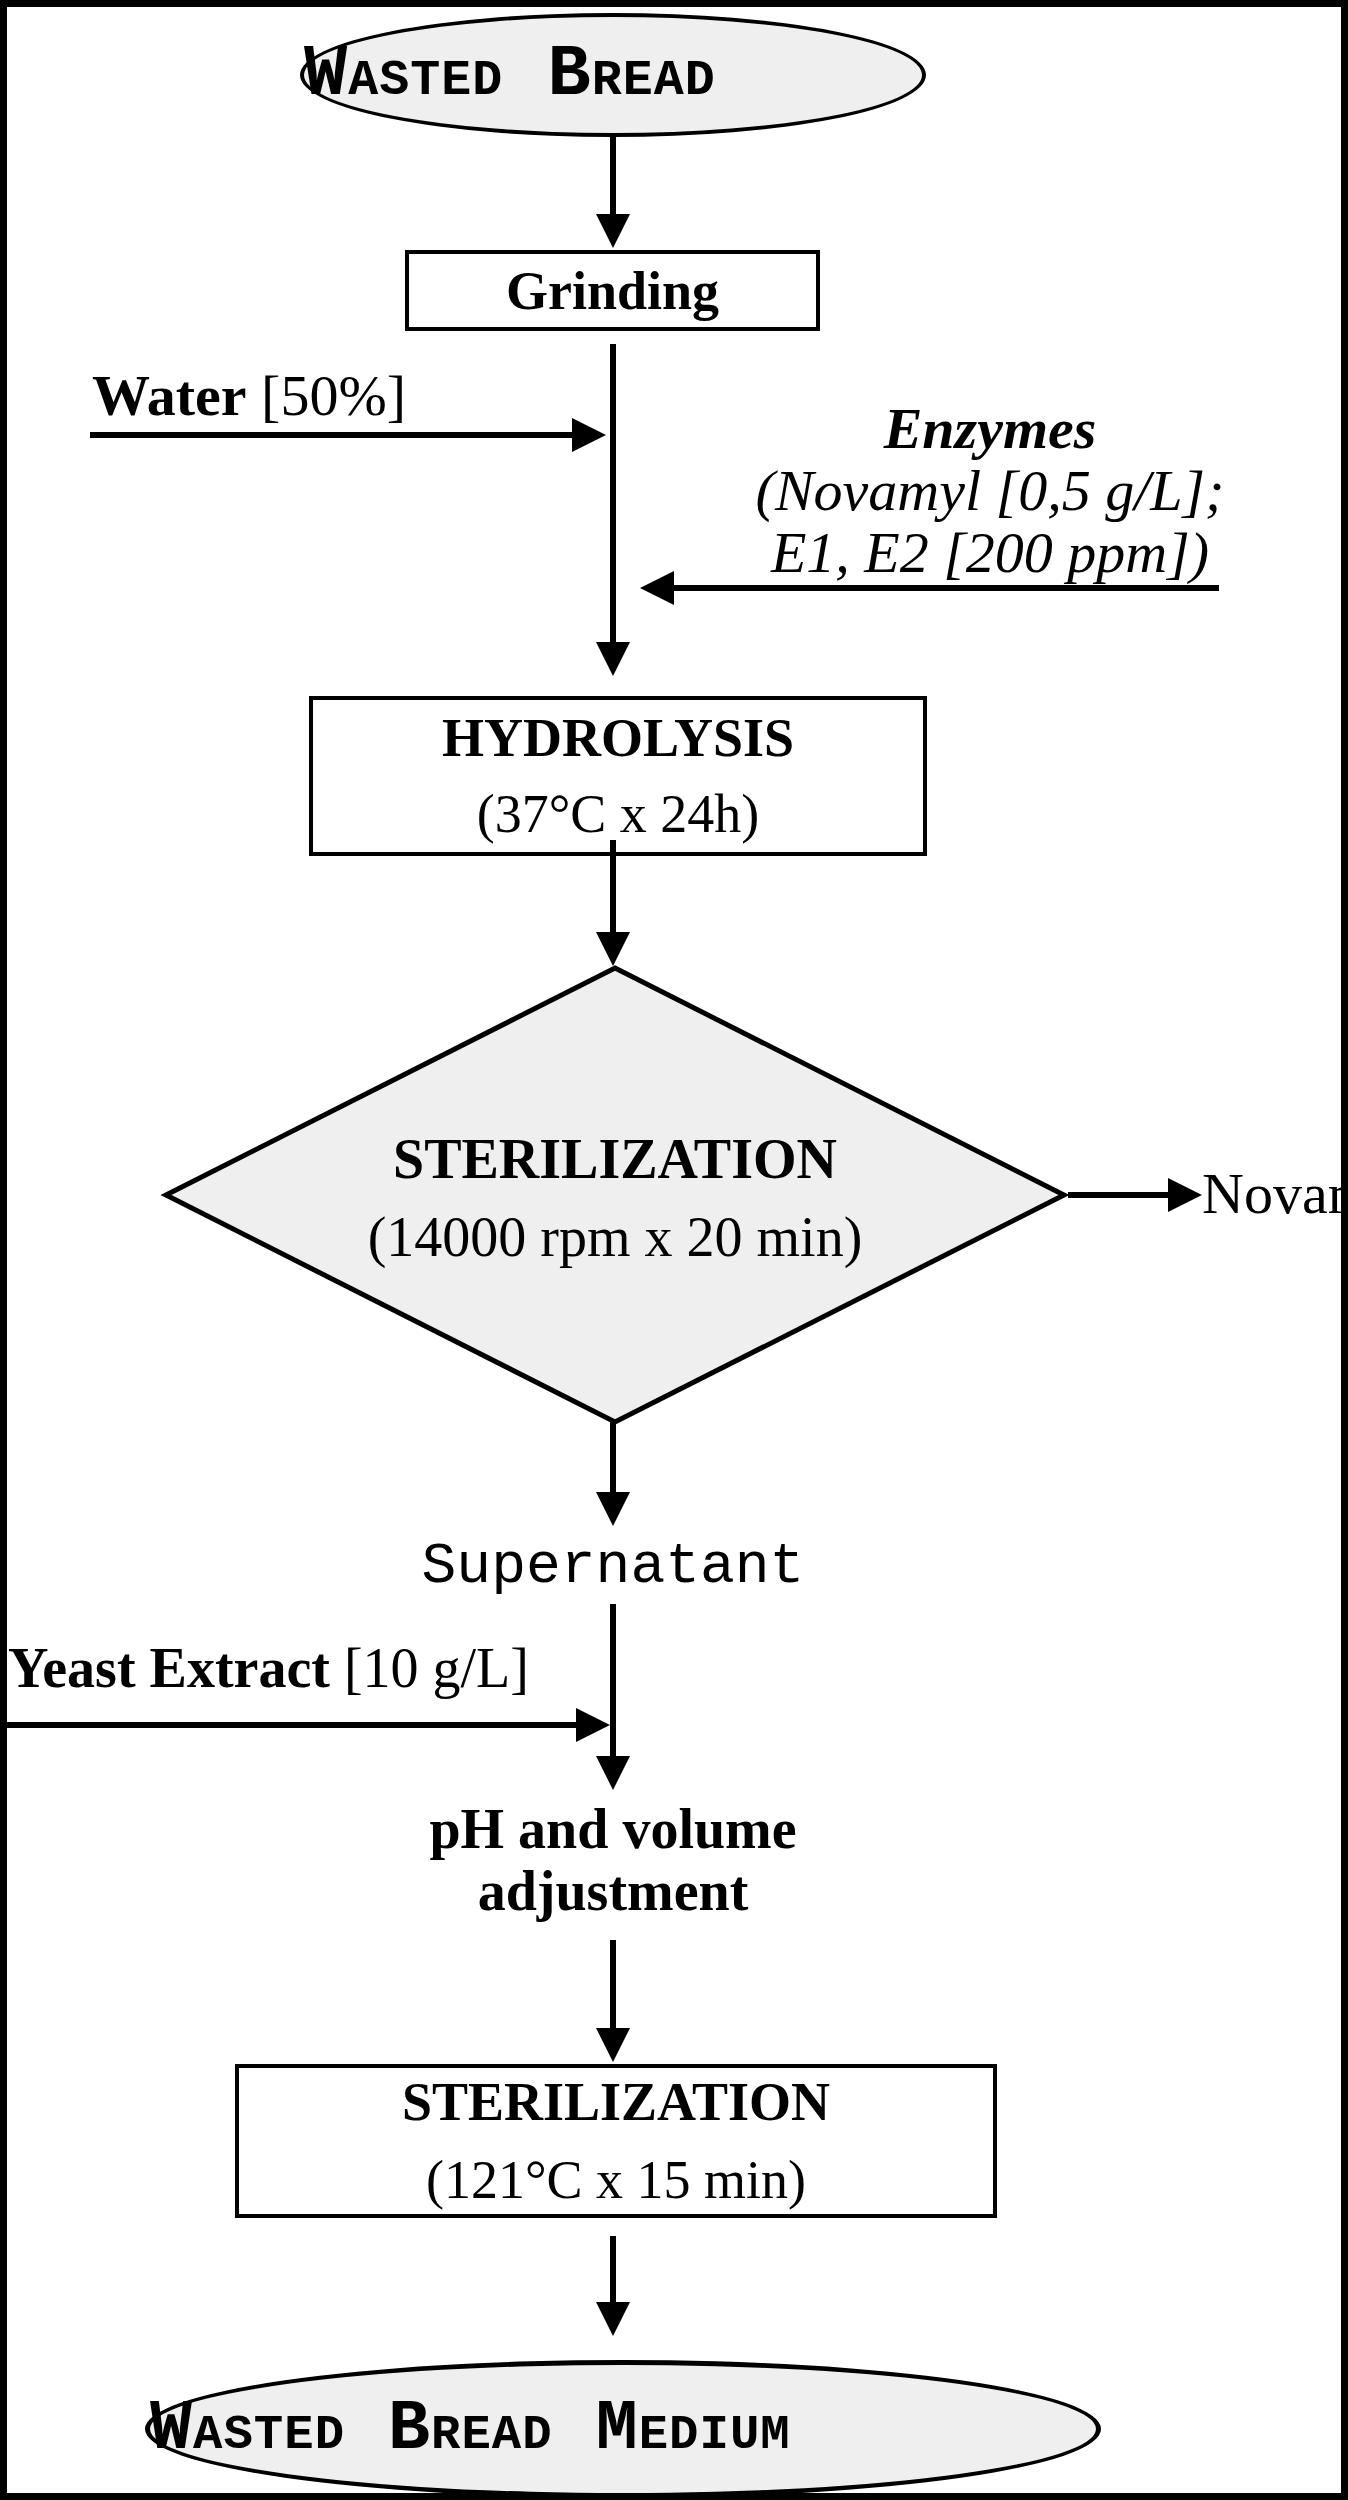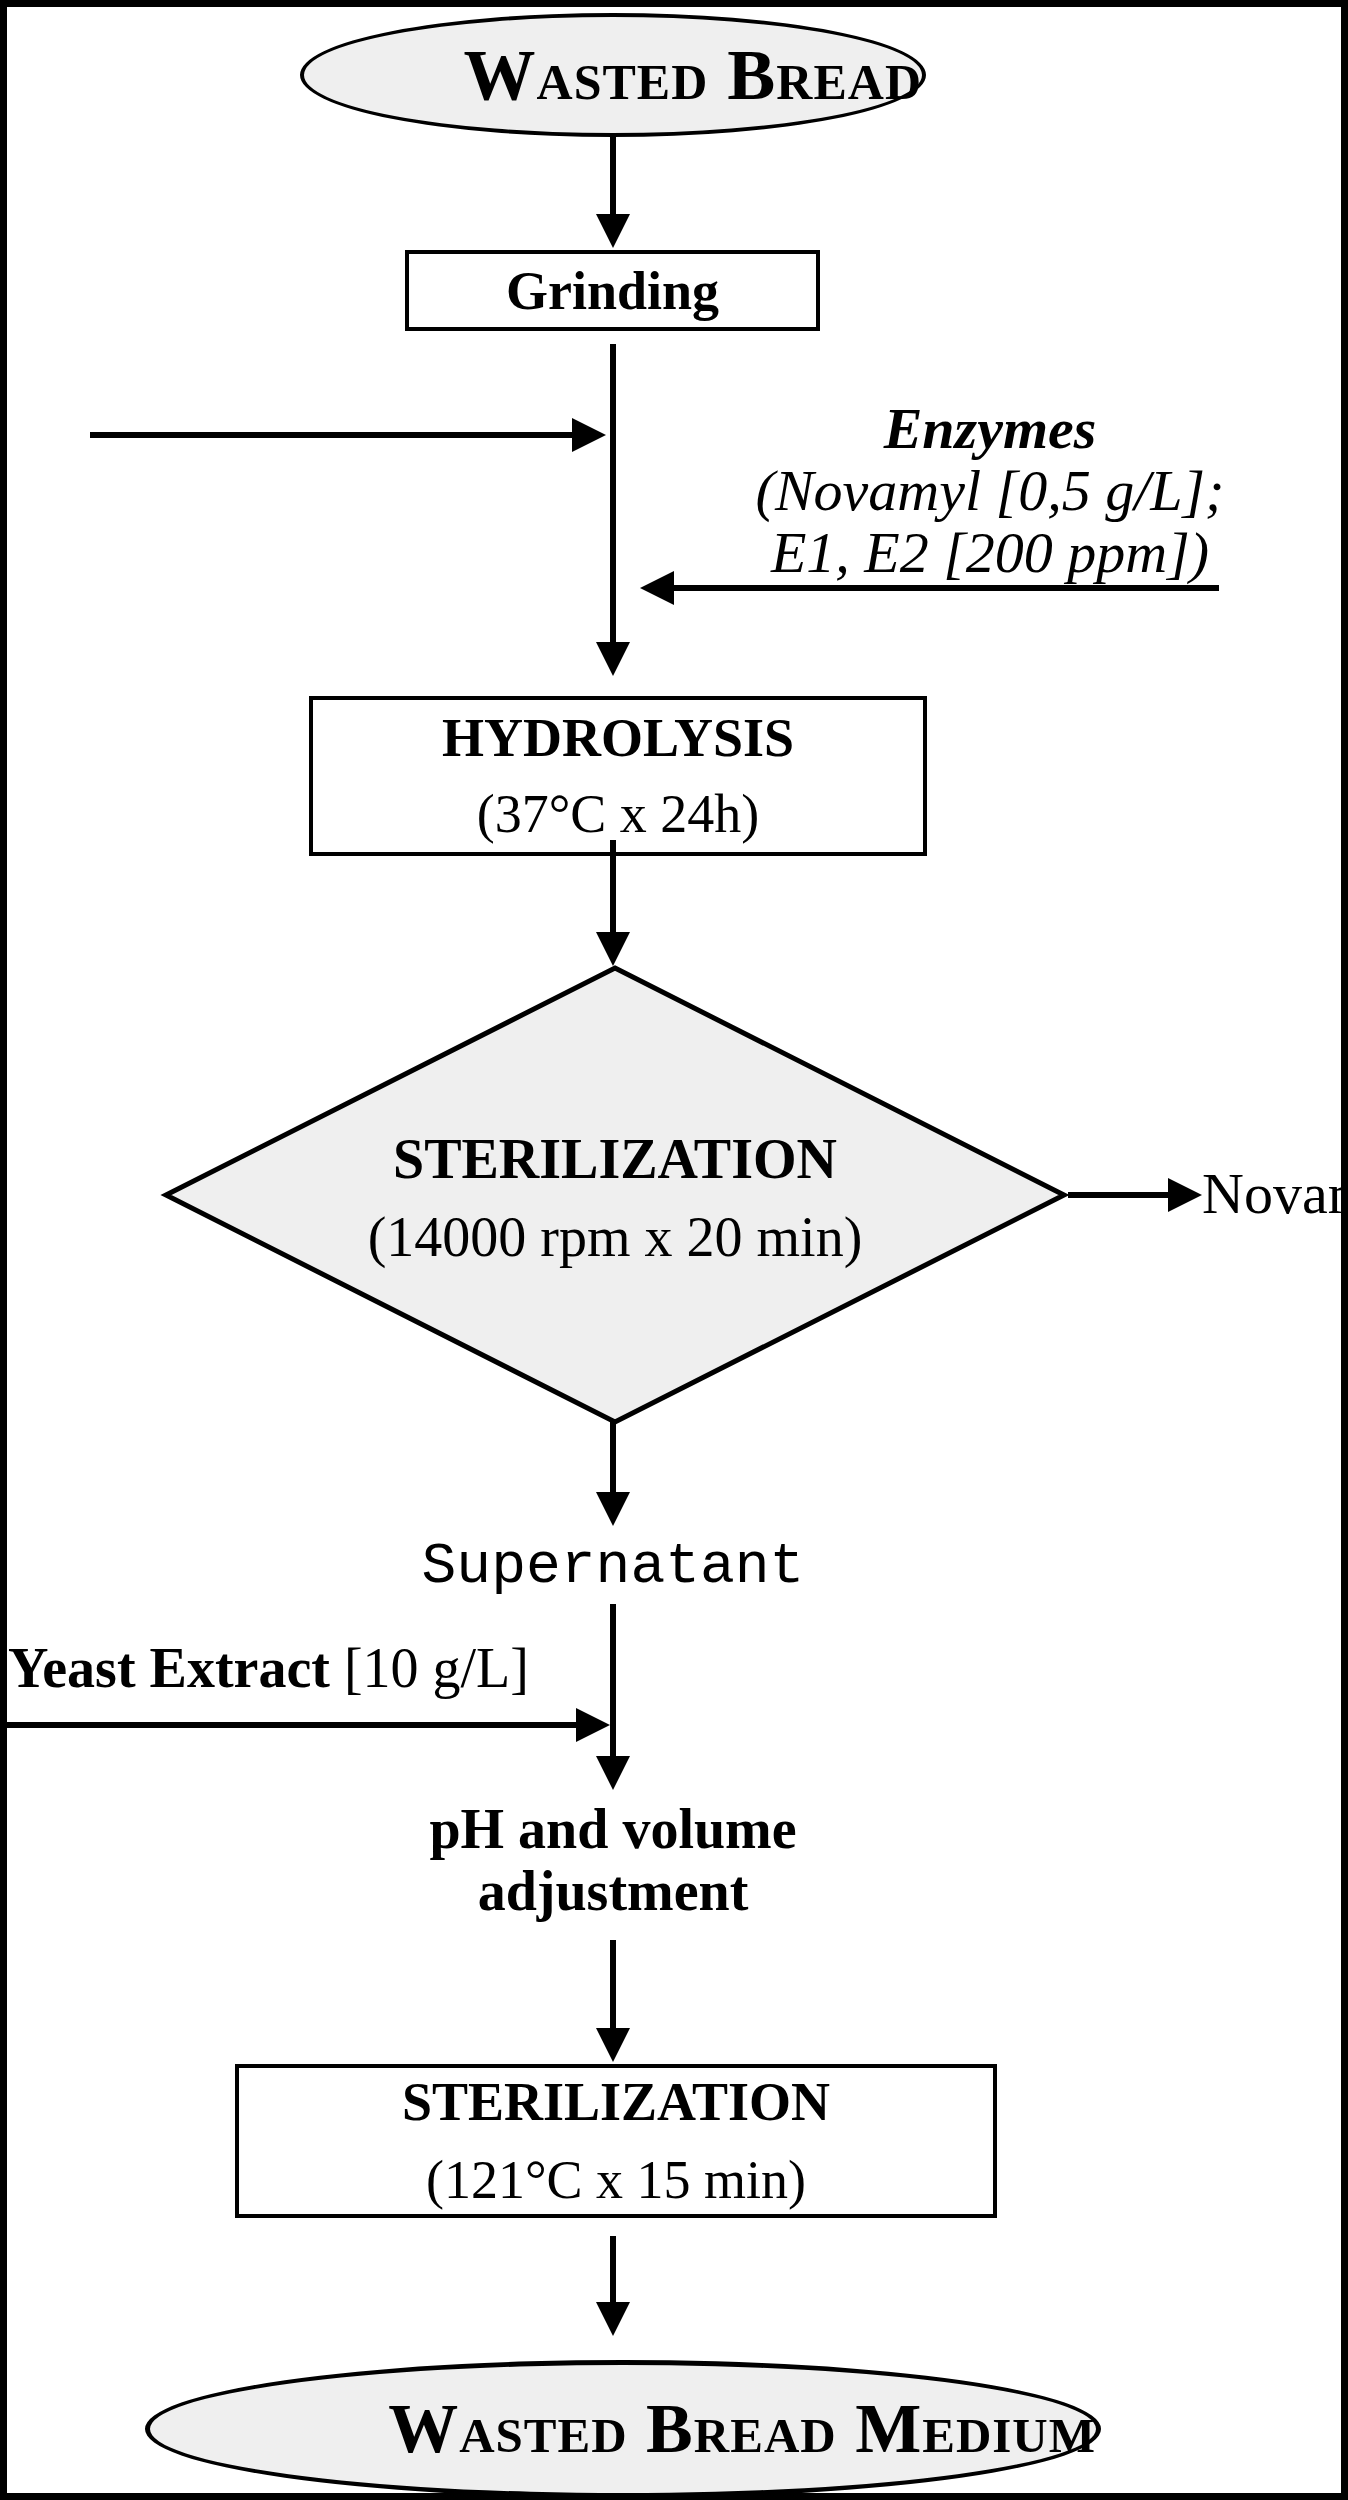--- a/index.html
+++ b/index.html
@@ -15,22 +15,23 @@
   .abs { position: absolute; }
   .frame {
     left: 0; top: 0; width: 1348px; height: 2500px;
     border: 7px solid #000; box-sizing: border-box;
     z-index: 10; pointer-events: none;
   }
   .ellipse {
     background: #efefef;
     border: 4px solid #000;
     border-radius: 50%;
-    display: flex; align-items: center; justify-content: flex-end;
+    display: flex; align-items: center; justify-content: flex-start;
     box-sizing: border-box;
+    font-family: Liberation Mono, monospace;
   }
   .terminator-text {
     font-weight: bold;
     font-variant: small-caps;
     letter-spacing: 1px;
     white-space: nowrap;
   }
   .box {
     background: #ffffff;
     border: 4px solid #000;
@@ -79,20 +80,23 @@
   <div class="abs vline" style="left:610px; top:137px; height:79px;"></div>
   <div class="abs ah-down" style="left:596px; top:214px;"></div>
 
   <div class="abs box" style="left:405px; top:250px; width:415px; height:81px;">
     <span class="b" style="font-size:54px;">Grinding</span>
   </div>
 
   <div class="abs vline" style="left:610px; top:344px; height:300px;"></div>
   <div class="abs ah-down" style="left:596px; top:642px;"></div>
 
+  <div class="abs t58" style="left:92px; top:362px; white-space:nowrap;">
+    <span class="b">Water</span><span class="sep">[50%]</span>
+  </div>
   <div class="abs hline" style="left:90px; top:432px; width:482px;"></div>
   <div class="abs ah-right" style="left:572px; top:418px;"></div>
 
   <div class="abs t58 center-text" style="left:700px; top:398px; width:580px; line-height:62px;font-style:italic;">
     <span class="label-line b">Enzymes</span>
     <span class="label-line">(Novamyl [0,5 g/L];</span>
     <span class="label-line">E1, E2 [200 ppm])</span>
   </div>
   <div class="abs hline" style="left:674px; top:585px; width:545px;"></div>
   <div class="abs ah-left" style="left:640px; top:571px;"></div>

